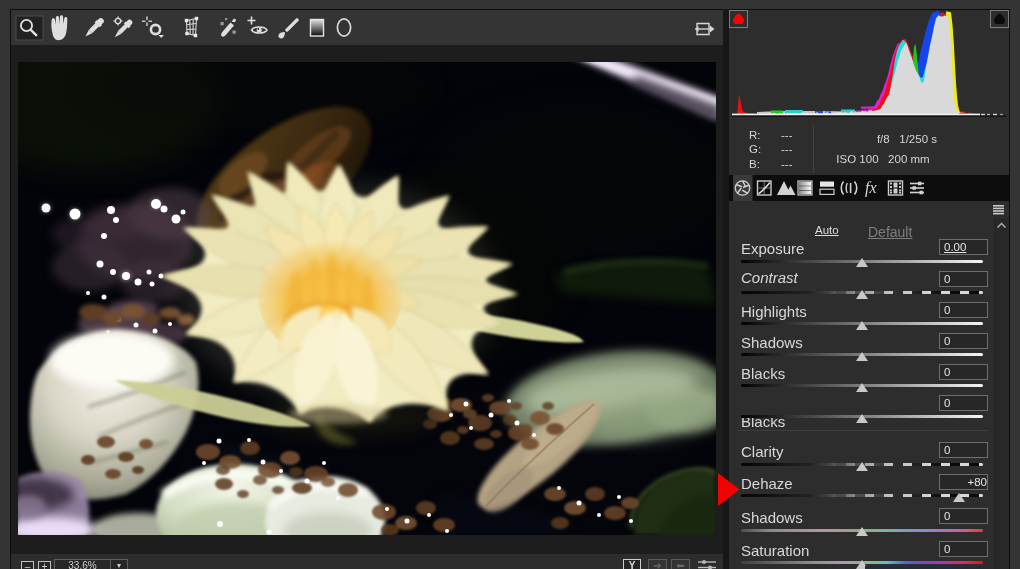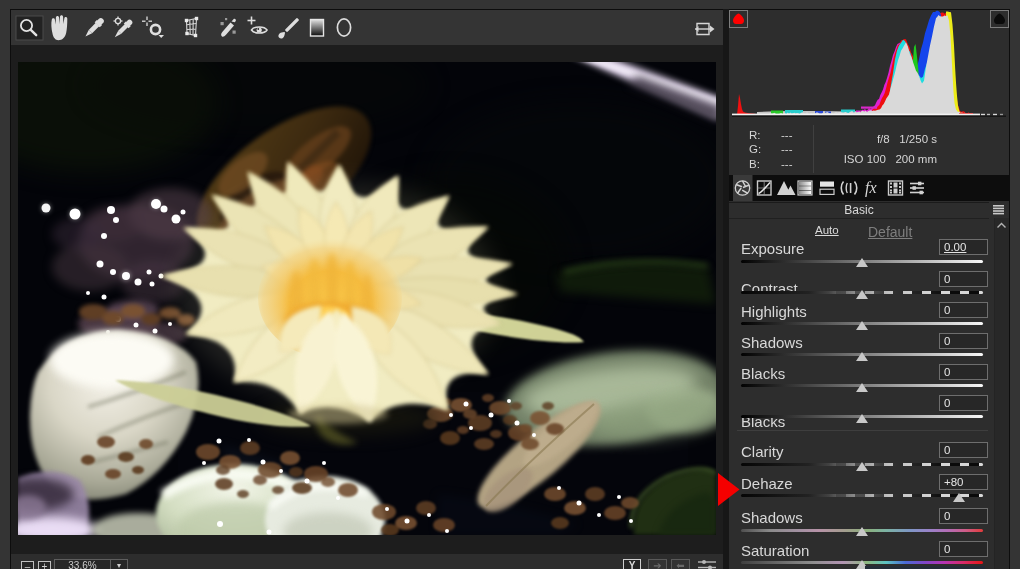--- a/index.html
+++ b/index.html
@@ -484,21 +484,21 @@
   </svg>
   <div id="info" class="abs" style="left:0;top:108px;width:280px;height:56px;color:#d5d5d5;font-size:11.5px;">
     <div class="abs" style="left:20px;top:11px;">R:</div>
     <div class="abs" style="left:52px;top:11px;">---</div>
     <div class="abs" style="left:20px;top:25px;">G:</div>
     <div class="abs" style="left:52px;top:25px;">---</div>
     <div class="abs" style="left:20px;top:40px;">B:</div>
     <div class="abs" style="left:52px;top:40px;">---</div>
     <div class="abs" style="left:84px;top:7px;width:1px;height:48px;background:#404040;"></div>
     <div class="abs" style="left:100px;top:15px;width:108px;text-align:right;">f/8&nbsp;&nbsp;&nbsp;1/250 s</div>
-    <div class="abs" style="left:100px;top:35px;width:108px;text-align:right;">ISO 100&nbsp;&nbsp;&nbsp;200 mm</div>
+    <div class="abs" style="left:100px;top:35px;width:108px;text-align:center;">ISO 100&nbsp;&nbsp;&nbsp;200 mm</div>
   </div>
   <div id="tabstrip" class="abs"></div>
   <svg id="tabicons" class="abs" style="left:0;top:165px;" width="280" height="26" viewBox="0 0 280 26">
     <defs>
       <linearGradient id="gwb" x1="0" y1="0" x2="1" y2="0">
         <stop offset="0" stop-color="#888"></stop>
           <stop offset="1" stop-color="#fff"></stop>
       </linearGradient>
     </defs>
     <rect x="4" y="0" width="19.5" height="26" fill="#3a3a3a"></rect>
@@ -548,37 +548,36 @@
       <line x1="181" y1="8.5" x2="195" y2="8.5"></line>
       <line x1="181" y1="13" x2="195" y2="13"></line>
       <line x1="181" y1="17.5" x2="195" y2="17.5"></line>
     </g>
     <g fill="#d2d2d2">
       <rect x="189" y="6.7" width="3.4" height="3.6"></rect>
       <rect x="183.5" y="11.2" width="3.4" height="3.6"></rect>
       <rect x="190.5" y="15.7" width="3.4" height="3.6"></rect>
     </g>
   </svg>
-  <div id="basichdr" class="abs">Basic</div>
   <svg class="abs" style="left:264px;top:195px;" width="12" height="10" viewBox="0 0 12 10">
     <g fill="#c9c9c9">
         <rect y="0" width="11" height="1.6"></rect>
         <rect y="2.6" width="11" height="1.6"></rect>
         <rect y="5.2" width="11" height="1.6"></rect>
         <rect y="7.8" width="11" height="1.6"></rect>
       </g>
   </svg>
   <div id="sliders" class="abs" style="left:0;top:208px;width:280px;height:351px;">
     <div class="abs" style="left:86px;top:6px;text-decoration:underline;color:#dadada;font-size:11.5px;">Auto</div>
     <div class="abs" style="left:139px;top:6px;text-decoration:underline;color:#7e7e7e;font-size:14px;">Default</div>
     <div class="lbl abs" style="left:12px;top:22px;">Exposure</div>
     <div class="vbox abs" style="left:210px;top:21px;text-decoration:underline;">0.00</div>
     <div class="track abs" style="top:41.5px;background:linear-gradient(to right,#010101,#f8f8f8);"></div>
     <div class="thumb abs" style="left:127px;top:40px;"></div>
-    <div class="lbl abs" style="left:12px;top:62px;">Contrast</div>
+    <div class="lbl abs" style="left:12px;top:51px;font-style:italic;">Contrast</div>
     <div class="vbox abs" style="left:210px;top:52.5px;">0</div>
     <div class="track dash abs" style="top:73px;"></div>
     <div class="thumb abs" style="left:127px;top:71.5px;"></div>
     <div class="lbl abs" style="left:12px;top:84.5px;">Highlights</div>
     <div class="vbox abs" style="left:210px;top:83.5px;">0</div>
     <div class="track abs" style="top:104px;background:linear-gradient(to right,#010101,#f8f8f8);"></div>
     <div class="thumb abs" style="left:127px;top:102.5px;"></div>
     <div class="lbl abs" style="left:12px;top:115.5px;">Shadows</div>
     <div class="vbox abs" style="left:210px;top:114.5px;">0</div>
     <div class="track abs" style="top:135px;background:linear-gradient(to right,#010101,#f8f8f8);"></div>
@@ -590,21 +589,21 @@
     <div class="lbl abs" style="left:12px;top:195px;">Blacks</div>
     <div class="vbox abs" style="left:210px;top:176.5px;">0</div>
     <div class="track abs" style="top:197px;background:linear-gradient(to right,#010101,#f8f8f8);"></div>
     <div class="thumb abs" style="left:127px;top:195.5px;"></div>
     <div class="abs" style="left:8px;top:212px;width:251px;height:1px;background:#3e3e3e;"></div>
     <div class="lbl abs" style="left:12px;top:225px;">Clarity</div>
     <div class="vbox abs" style="left:210px;top:224px;">0</div>
     <div class="track dash abs" style="top:245px;"></div>
     <div class="thumb abs" style="left:127px;top:243.5px;"></div>
     <div class="lbl abs" style="left:12px;top:256.5px;">Dehaze</div>
-    <div class="vbox abs" style="left:210px;top:255.5px;">+80</div>
+    <div class="vbox abs" style="left:210px;top:255.5px;text-align:right;">+80</div>
     <div class="track dash abs" style="top:276px;"></div>
     <div class="thumb abs" style="left:224px;top:274.5px;"></div>
     <div class="lbl abs" style="left:12px;top:290.5px;">Shadows</div>
     <div class="vbox abs" style="left:210px;top:289.5px;">0</div>
     <div class="track abs" style="top:310.5px;background:linear-gradient(90deg,#4f4f4f 0%,#8a8a8a 12%,#a391a2 24%,#b793a8 32%,#a59c90 42%,#8cb07c 52%,#7cb3a4 60%,#7f96c6 70%,#9a82c9 78%,#b56cb4 86%,#cf5c86 93%,#e23b3b 100%);"></div>
     <div class="thumb abs" style="left:127px;top:309px;"></div>
     <div class="lbl abs" style="left:12px;top:324px;">Saturation</div>
     <div class="vbox abs" style="left:210px;top:323px;">0</div>
     <div class="track abs" style="top:343px;background:linear-gradient(90deg,#404040 0%,#8f8f8f 30%,#b394b3 42%,#8db77f 52%,#5cc3c3 60%,#4a6ad6 68%,#7f46c8 76%,#b433b4 84%,#d62a68 92%,#e51515 100%);"></div>
     <div class="thumb abs" style="left:127px;top:341.5px;"></div>

